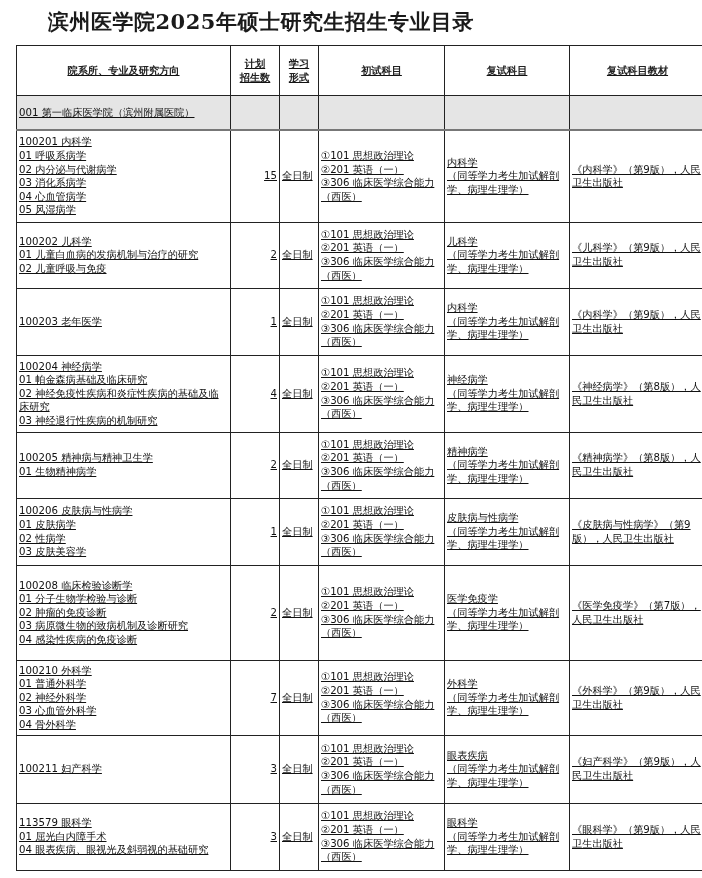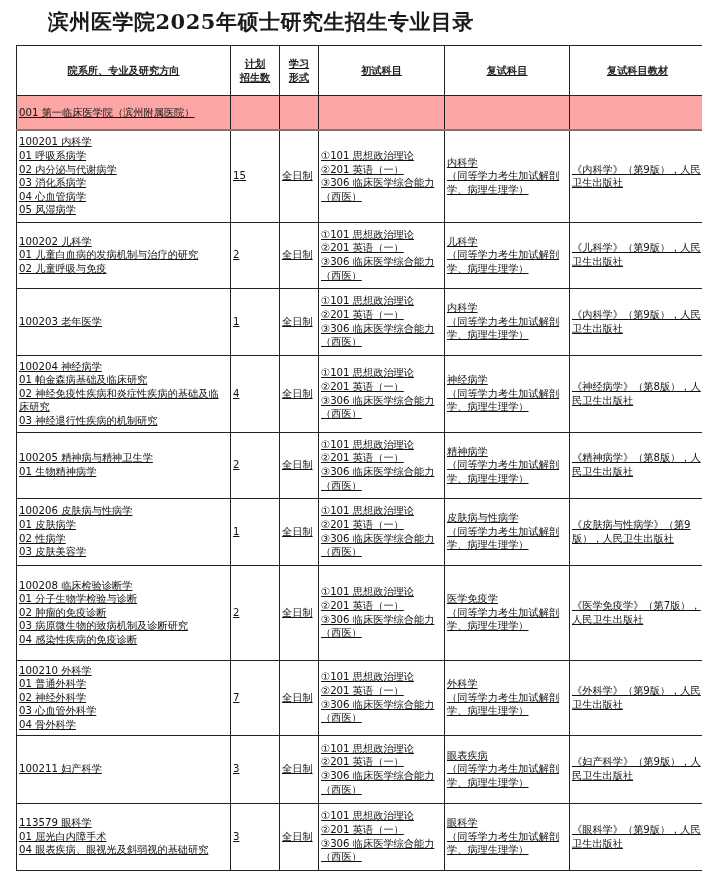--- a/index.html
+++ b/index.html
@@ -7,23 +7,23 @@
          font-family: "DejaVu Sans", "Liberation Sans", sans-serif; color: #111; }
   .title { position: absolute; left: 0; top: 8px; width: 702px; text-align: left;
            font-family: "DejaVu Serif", "Liberation Serif", serif; font-size: 21px;
            font-weight: bold; letter-spacing: 0.5px; color: #1a1a1a; margin-left: 48px; }
   table.catalog { position: absolute; left: 16px; top: 45px; border-collapse: collapse;
                   table-layout: fixed; width: 689px; text-decoration: underline; }
   table.catalog td, table.catalog th { border: 1px solid #222; padding: 0 2px;
                   font-size: 10.2px; line-height: 13.6px; vertical-align: middle;
                   font-weight: normal; overflow: hidden; }
   table.catalog th { text-align: center; font-weight: bold; height: 49px; color: #222; }
-  tr.dept td { background: #fca5a5; height: 33px; border-bottom: 2px solid #777; }
+  tr.dept td { background: #e5e5e5; height: 33px; border-bottom: 2px solid #777; }
   td.c-major { text-align: left; padding-left: 2px; }
-  td.c-num { text-align: left; }
+  td.c-num { text-align: right; }
   td.c-form { }
   td.c-exam { text-align: left; padding-left: 2px; }
   td.c-retest { text-align: left; padding-left: 2px; }
   td.c-book { text-align: left; padding-left: 2px; }
   .line { display: block; white-space: nowrap; }
   .wrap { display: block; white-space: normal; }
   .sep-grey td { border-top: 2px solid #888; }
 </style>
 </head>
 <body>

